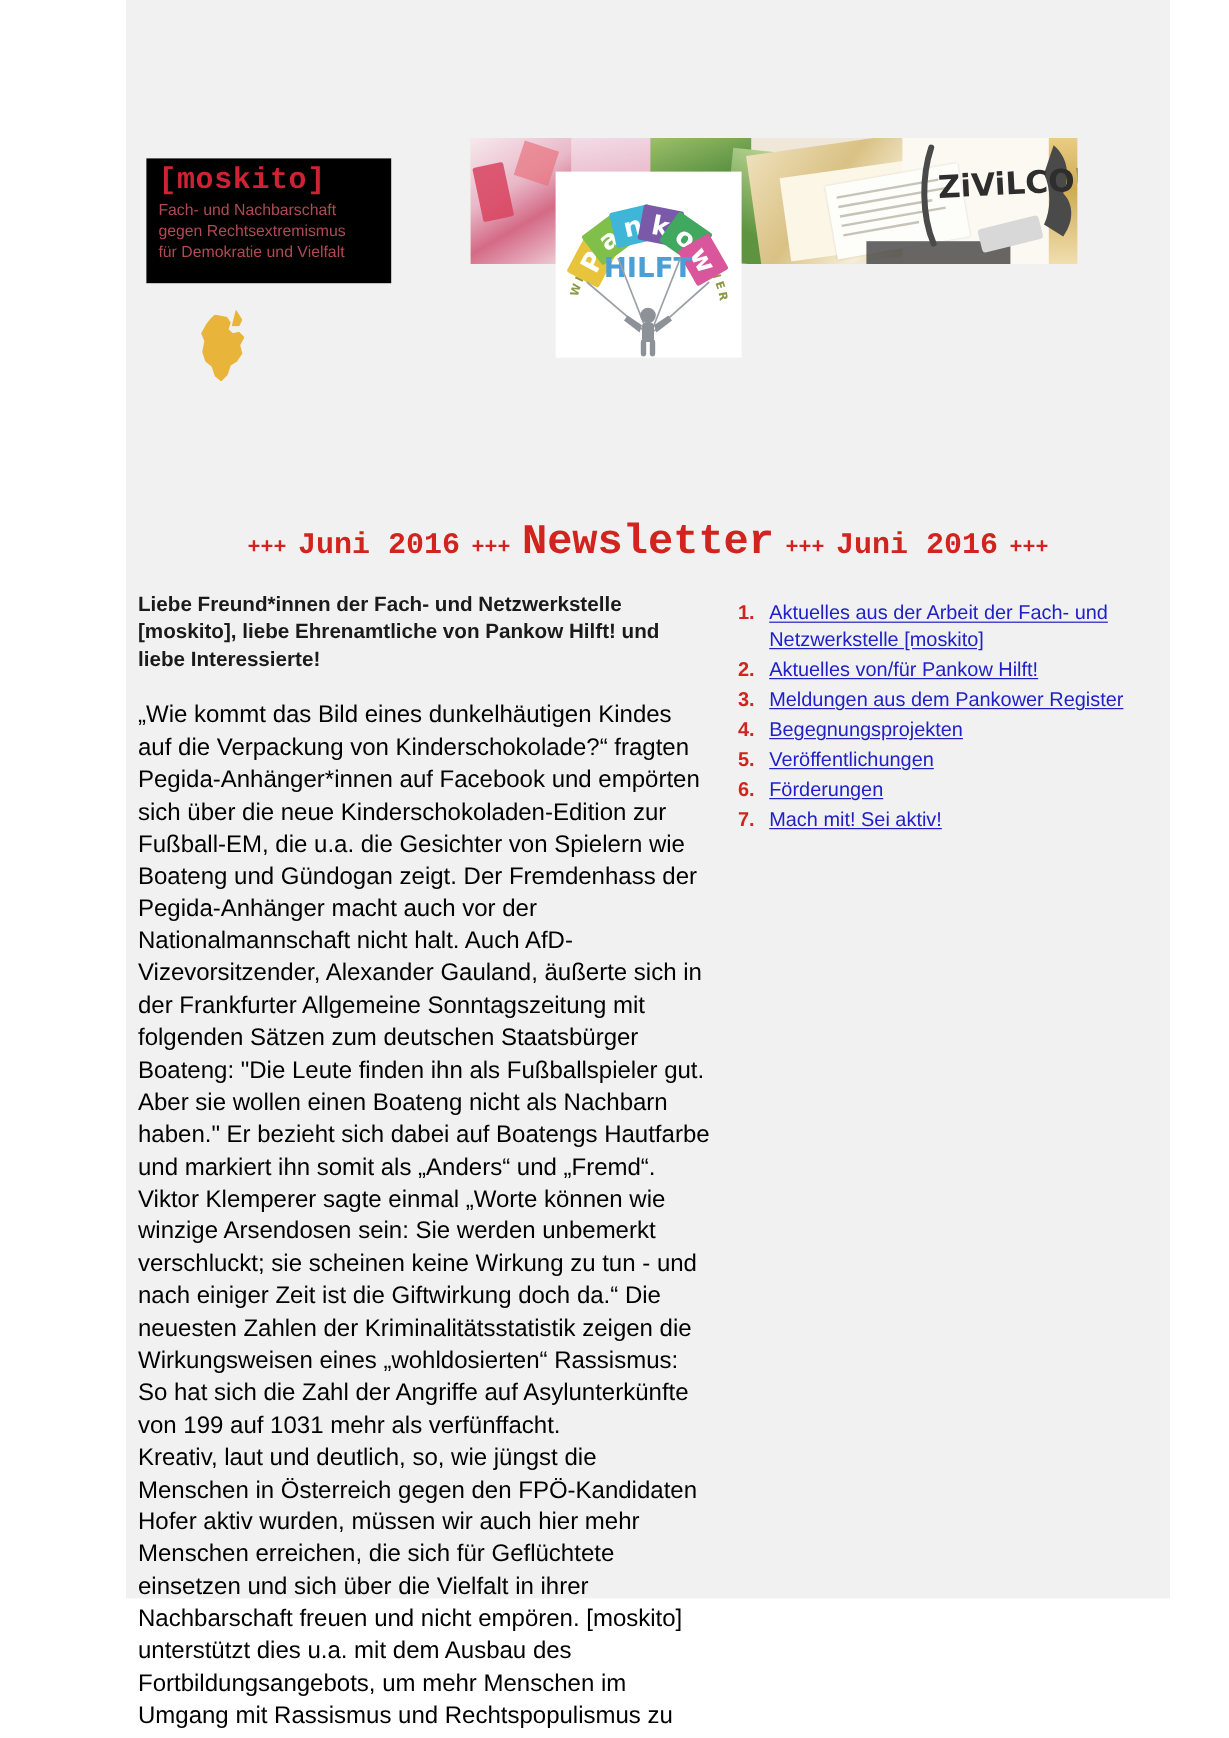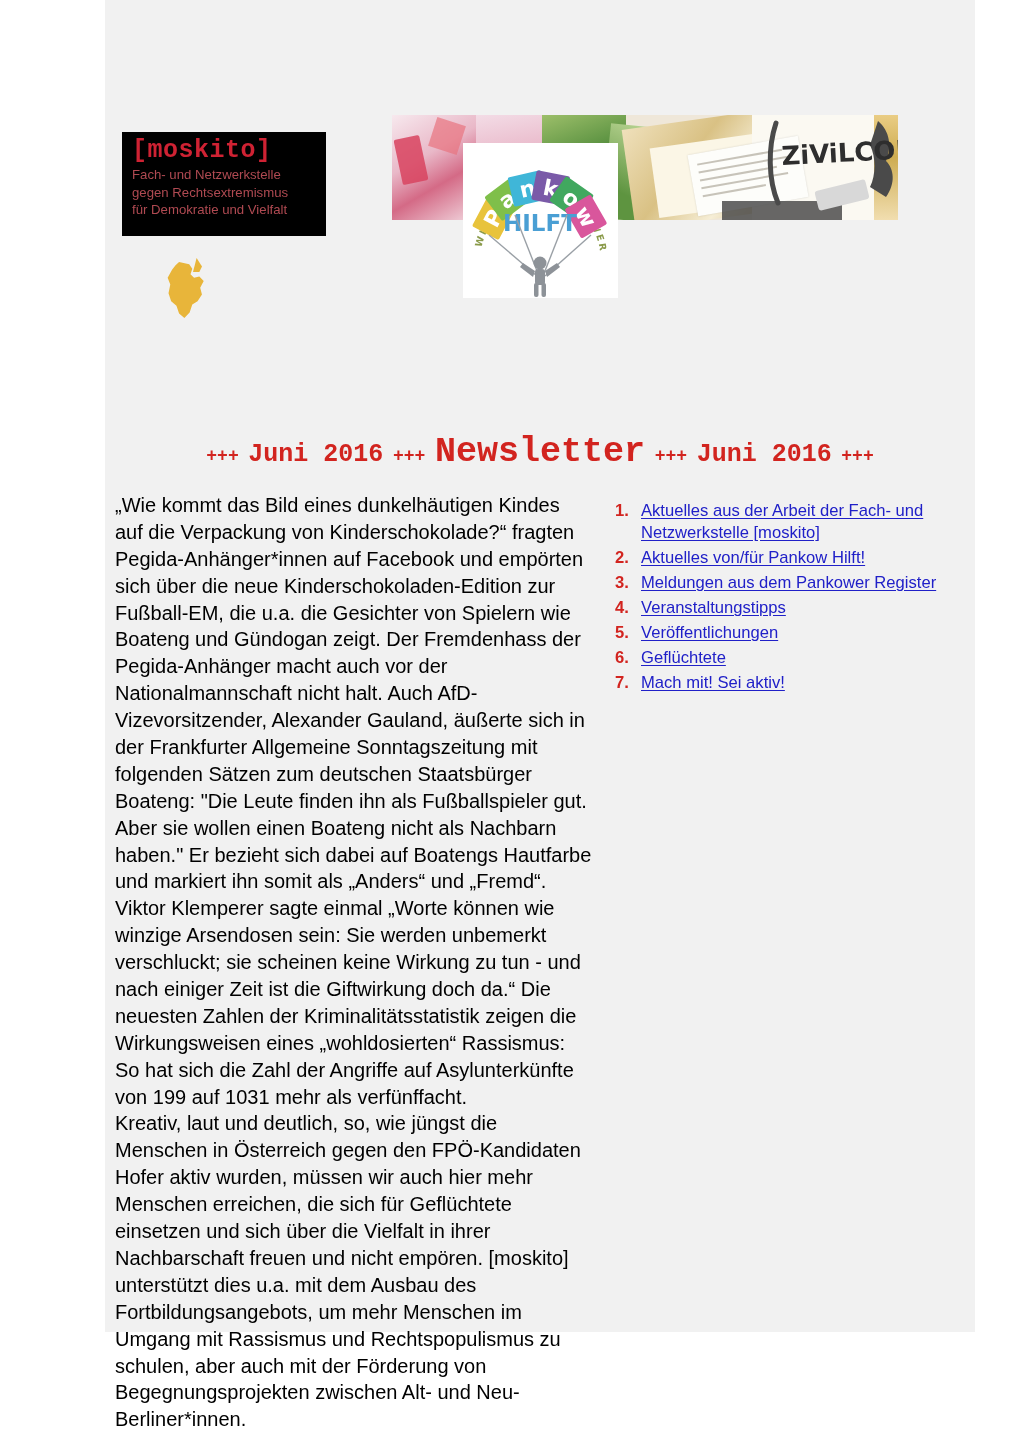--- a/index.html
+++ b/index.html
@@ -236,21 +236,21 @@
 </style>
 </head>
 <body>
 
 <div id="page-sheet">
 
   <div id="header-area">
 
     <div id="moskito-logo">
       <div id="moskito-wordmark">[moskito]</div>
-      <div class="moskito-line">Fach- und Netzwerkstelle</div>
+      <div class="moskito-line">Fach- und Nachbarschaft</div>
       <div class="moskito-line">gegen Rechtsextremismus</div>
       <div class="moskito-line">für Demokratie und Vielfalt</div>
     </div>
 
     <div id="banner-photo">
       <div class="bn-layer" id="bn-pkg1"></div>
       <div class="bn-layer" id="bn-pkg1b"></div>
       <div class="bn-layer" id="bn-pkg1c"></div>
       <div class="bn-layer" id="bn-pkg2"></div>
       <div class="bn-layer" id="bn-green"></div>
@@ -346,45 +346,46 @@
     <span class="plus">+++</span>
     <span class="main">Newsletter</span>
     <span class="plus">+++</span>
     <span class="side">Juni 2016</span>
     <span class="plus">+++</span>
   </div>
 
   <div id="columns">
 
     <div id="col-left">
+      <p id="greeting">Liebe Freund*innen der Fach- und Netzwerkstelle [moskito], liebe Ehrenamtliche von Pankow Hilft! und liebe Interessierte!</p>
       <div id="body-copy">
         <p>„Wie kommt das Bild eines dunkelhäutigen Kindes auf die Verpackung von Kinderschokolade?“ fragten Pegida-Anhänger*innen auf Facebook und empörten sich über die neue Kinderschokoladen-Edition zur Fußball-EM, die u.a. die Gesichter von Spielern wie Boateng und Gündogan zeigt. Der Fremdenhass der Pegida-Anhänger macht auch vor der Nationalmannschaft nicht halt. Auch AfD-Vizevorsitzender, Alexander Gauland, äußerte sich in der Frankfurter Allgemeine Sonntagszeitung mit folgenden Sätzen zum deutschen Staatsbürger Boateng: "Die Leute finden ihn als Fußballspieler gut. Aber sie wollen einen Boateng nicht als Nachbarn haben." Er bezieht sich dabei auf Boatengs Hautfarbe und markiert ihn somit als „Anders“ und „Fremd“. Viktor Klemperer sagte einmal „Worte können wie winzige Arsendosen sein: Sie werden unbemerkt verschluckt; sie scheinen keine Wirkung zu tun - und nach einiger Zeit ist die Giftwirkung doch da.“ Die neuesten Zahlen der Kriminalitätsstatistik zeigen die Wirkungsweisen eines „wohldosierten“ Rassismus: So hat sich die Zahl der Angriffe auf Asylunterkünfte von 199 auf 1031 mehr als verfünffacht.</p>
         <p>Kreativ, laut und deutlich, so, wie jüngst die Menschen in Österreich gegen den FPÖ-Kandidaten Hofer aktiv wurden, müssen wir auch hier mehr Menschen erreichen, die sich für Geflüchtete einsetzen und sich über die Vielfalt in ihrer Nachbarschaft freuen und nicht empören. [moskito] unterstützt dies u.a. mit dem Ausbau des Fortbildungsangebots, um mehr Menschen im Umgang mit Rassismus und Rechtspopulismus zu schulen, aber auch mit der Förderung von Begegnungsprojekten zwischen Alt- und Neu-Berliner*innen.</p>
       </div>
     </div>
 
     <div id="col-right">
       <ol id="toc-list">
         <li>
           <a href="#">Aktuelles aus der Arbeit der Fach- und Netzwerkstelle [moskito]</a>
         </li>
         <li>
           <a href="#">Aktuelles von/für Pankow Hilft!</a>
         </li>
         <li>
           <a href="#">Meldungen aus dem Pankower Register</a>
         </li>
         <li>
-          <a href="#">Veranstaltungstipps</a>
+          <a href="#">Begegnungsprojekten</a>
         </li>
         <li>
           <a href="#">Veröffentlichungen</a>
         </li>
         <li>
-          <a href="#">Geflüchtete</a>
+          <a href="#">Förderungen</a>
         </li>
         <li>
           <a href="#">Mach mit! Sei aktiv!</a>
         </li>
       </ol>
     </div>
 
   </div>
 </div>
 

